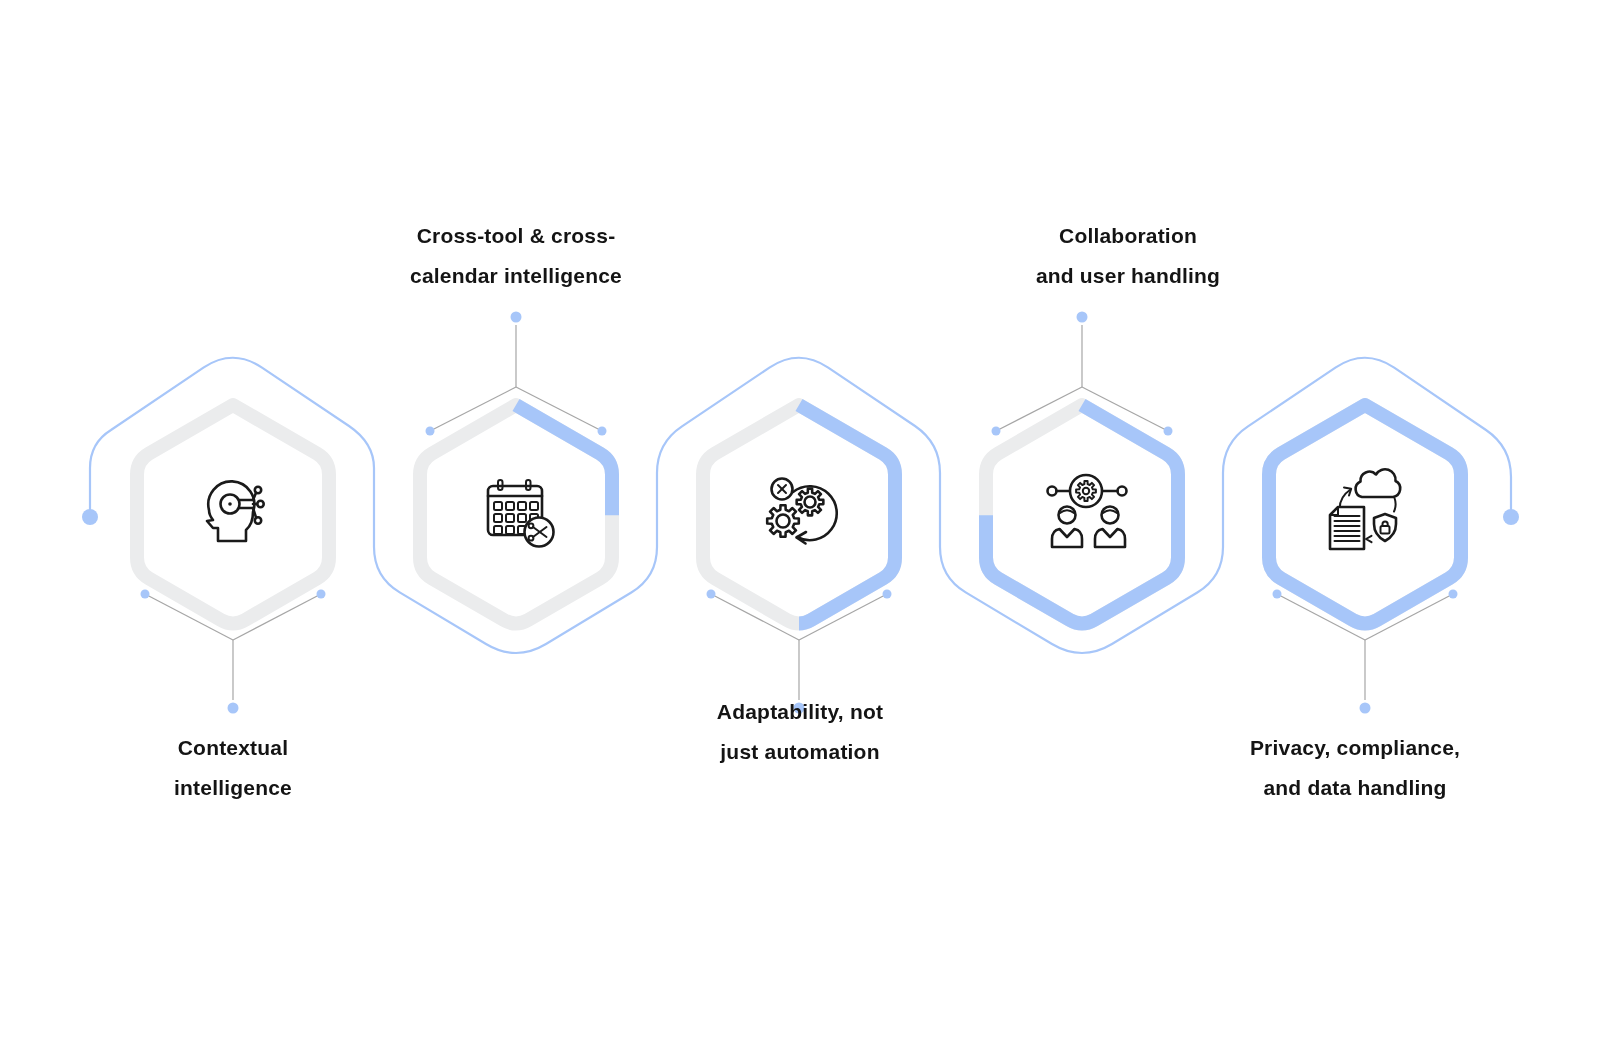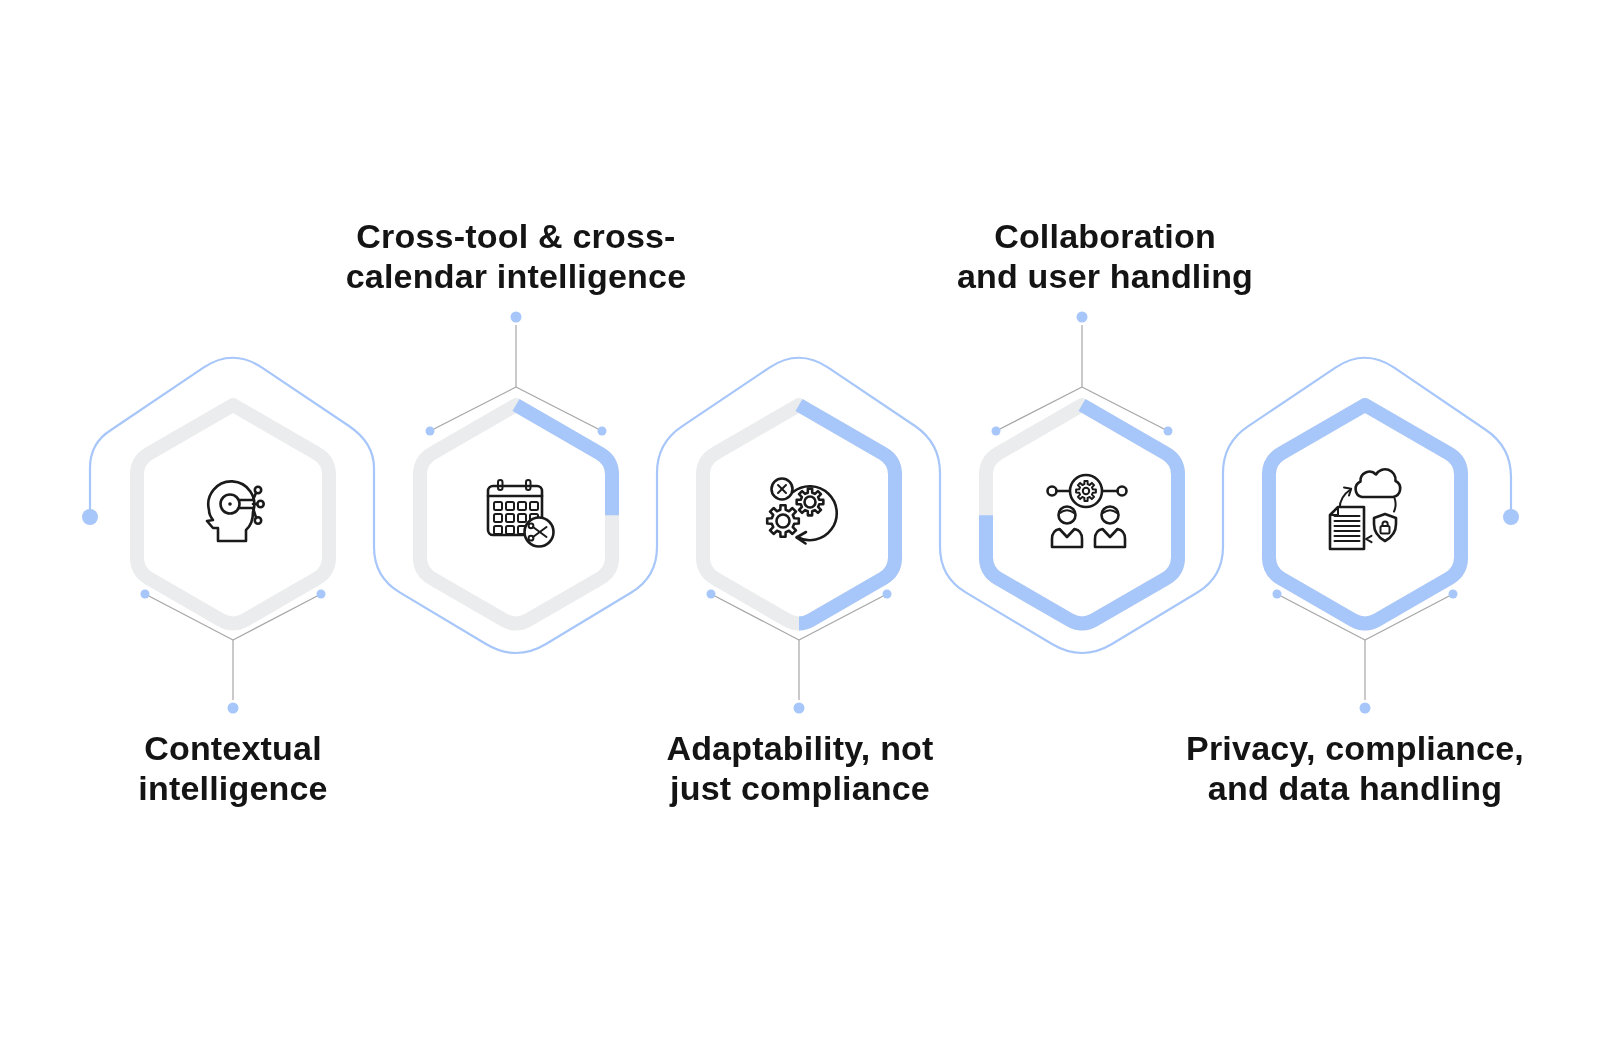--- a/index.html
+++ b/index.html
@@ -13,21 +13,21 @@
   .dot{fill:var(--accent,#a7c6f9);}
   .ring-g{stroke:var(--ring,#ebeced);stroke-width:14;fill:none;stroke-linejoin:round;}
   .ring-b{stroke:var(--accent,#a7c6f9);stroke-width:14;fill:none;stroke-linejoin:round;}
   .conn{stroke:var(--line,#a6a6a6);stroke-width:1.2;fill:none;}
   .ic{stroke:var(--ink,#1a1a1a);stroke-width:2.6;fill:none;stroke-linecap:round;stroke-linejoin:round;}
   .icf{fill:#ffffff;}
   .ink{fill:var(--ink,#1a1a1a);}
   .thin{stroke-width:2;}
   .label{
     position:absolute;width:600px;text-align:center;
-    font-size:34px;line-height:40px;font-weight:600;color:var(--text,#141414);
+    font-size:21px;line-height:40px;font-weight:600;color:var(--text,#141414);
     letter-spacing:.2px;
   }
 </style>
 </head>
 <body style="background: rgb(255, 255, 255);">
 
 <div class="stage">
 
 <svg class="diagram" width="1600" height="1039" viewBox="0 0 1600 1039">
   <defs>
@@ -201,25 +201,25 @@
 </svg>
 
   <div class="label" style="left:-67px;top:728px">
     <div>Contextual</div>
     <div>intelligence</div>
   </div>
   <div class="label" style="left:216px;top:216px">
     <div>Cross-tool &amp; cross-</div>
     <div>calendar intelligence</div>
   </div>
-  <div class="label" style="left:500px;top:728px">
+  <div class="label" style="left:500px;top:692px">
     <div>Adaptability, not</div>
-    <div>just compliance</div>
-  </div>
-  <div class="label" style="left:805px;top:216px">
+    <div>just automation</div>
+  </div>
+  <div class="label" style="left:828px;top:216px">
     <div>Collaboration</div>
     <div>and user handling</div>
   </div>
   <div class="label" style="left:1055px;top:728px">
     <div>Privacy, compliance,</div>
     <div>and data handling</div>
   </div>
 
 </div>
 

